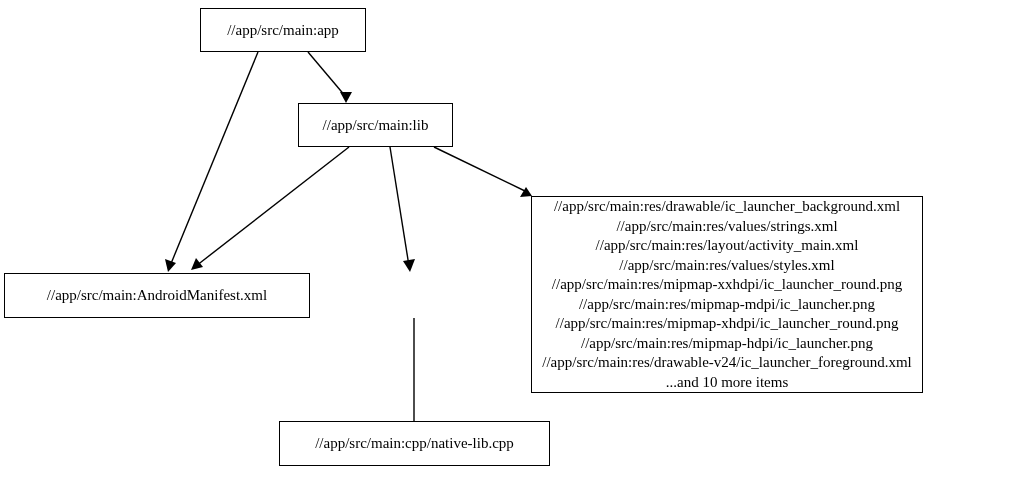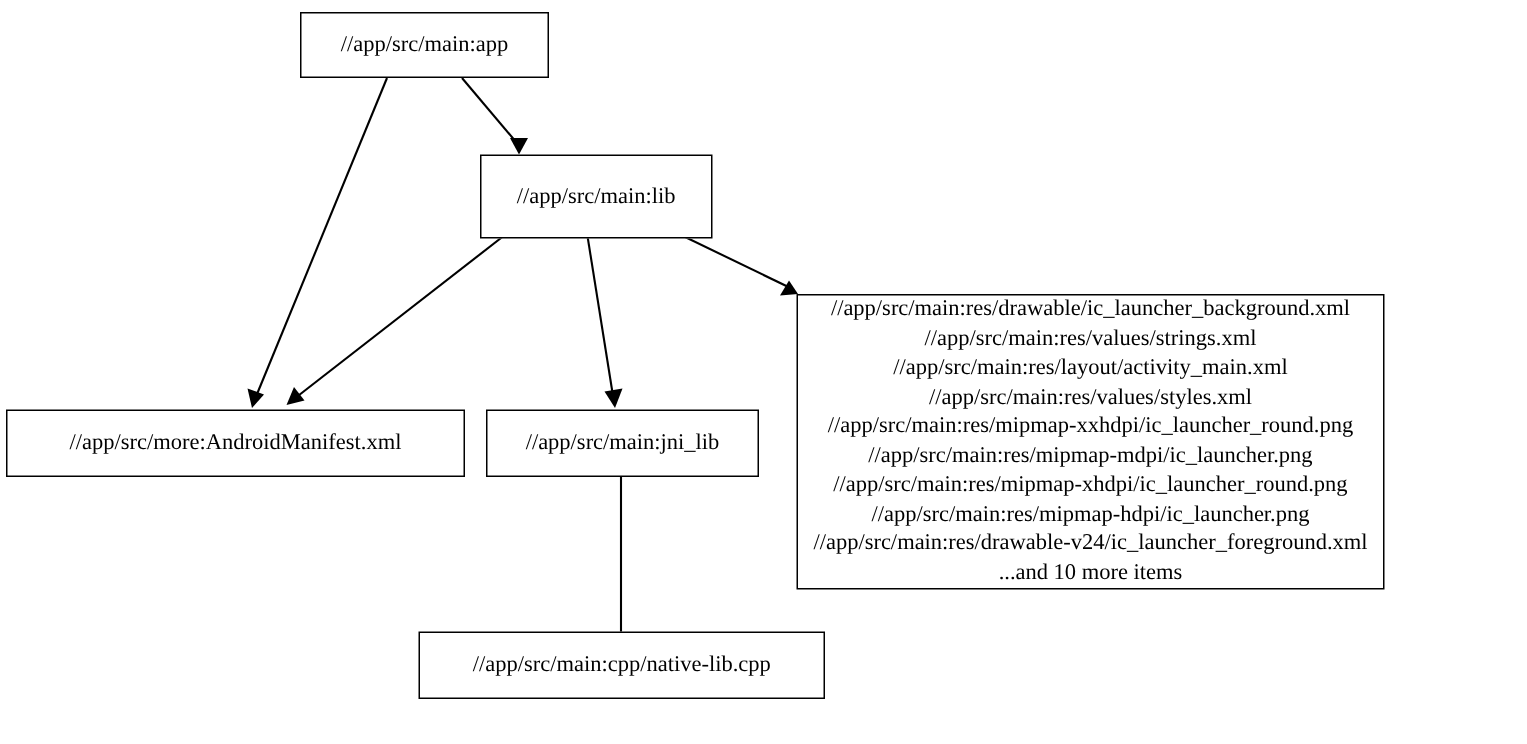--- a/index.html
+++ b/index.html
@@ -73,31 +73,28 @@
         <path d="M 532,196 L 520,197 L 526,187 Z" stroke="none"></path>
         <path d="M 414,318 L 414,436" fill="none"></path>
         <path d="M 414,443 L 408,431 L 420,431 Z" stroke="none"></path>
       </g>
   </svg>
 
   <div class="node" style="left: 200px; top: 8px; width: 166px; height: 44px;">
     <span class="node-label">//app/src/main:app</span>
   </div>
 
-  <div class="node" style="left: 320px; top: 103px; width: 155px; height: 56px;">
+  <div class="node" style="left: 298px; top: 103px; width: 155px; height: 44px;">
     <span class="node-label">//app/src/main:lib</span>
   </div>
 
   <div class="node" style="left: 4px; top: 273px; width: 306px; height: 45px;">
-    <span class="node-label">//app/src/more:AndroidManifest.xml</span>
+    <span class="node-label">//app/src/main:AndroidManifest.xml</span>
   </div>
 
-  <div class="node" style="left: 324px; top: 273px; width: 182px; height: 45px;">
-    <span class="node-label">//app/src/main:jni_lib</span>
-  </div>
 
   <div class="node multiline" style="left: 531px; top: 196px; width: 392px; height: 197px;">
     <span class="node-label">//app/src/main:res/drawable/ic_launcher_background.xml
 //app/src/main:res/values/strings.xml
 //app/src/main:res/layout/activity_main.xml
 //app/src/main:res/values/styles.xml
 //app/src/main:res/mipmap-xxhdpi/ic_launcher_round.png
 //app/src/main:res/mipmap-mdpi/ic_launcher.png
 //app/src/main:res/mipmap-xhdpi/ic_launcher_round.png
 //app/src/main:res/mipmap-hdpi/ic_launcher.png

